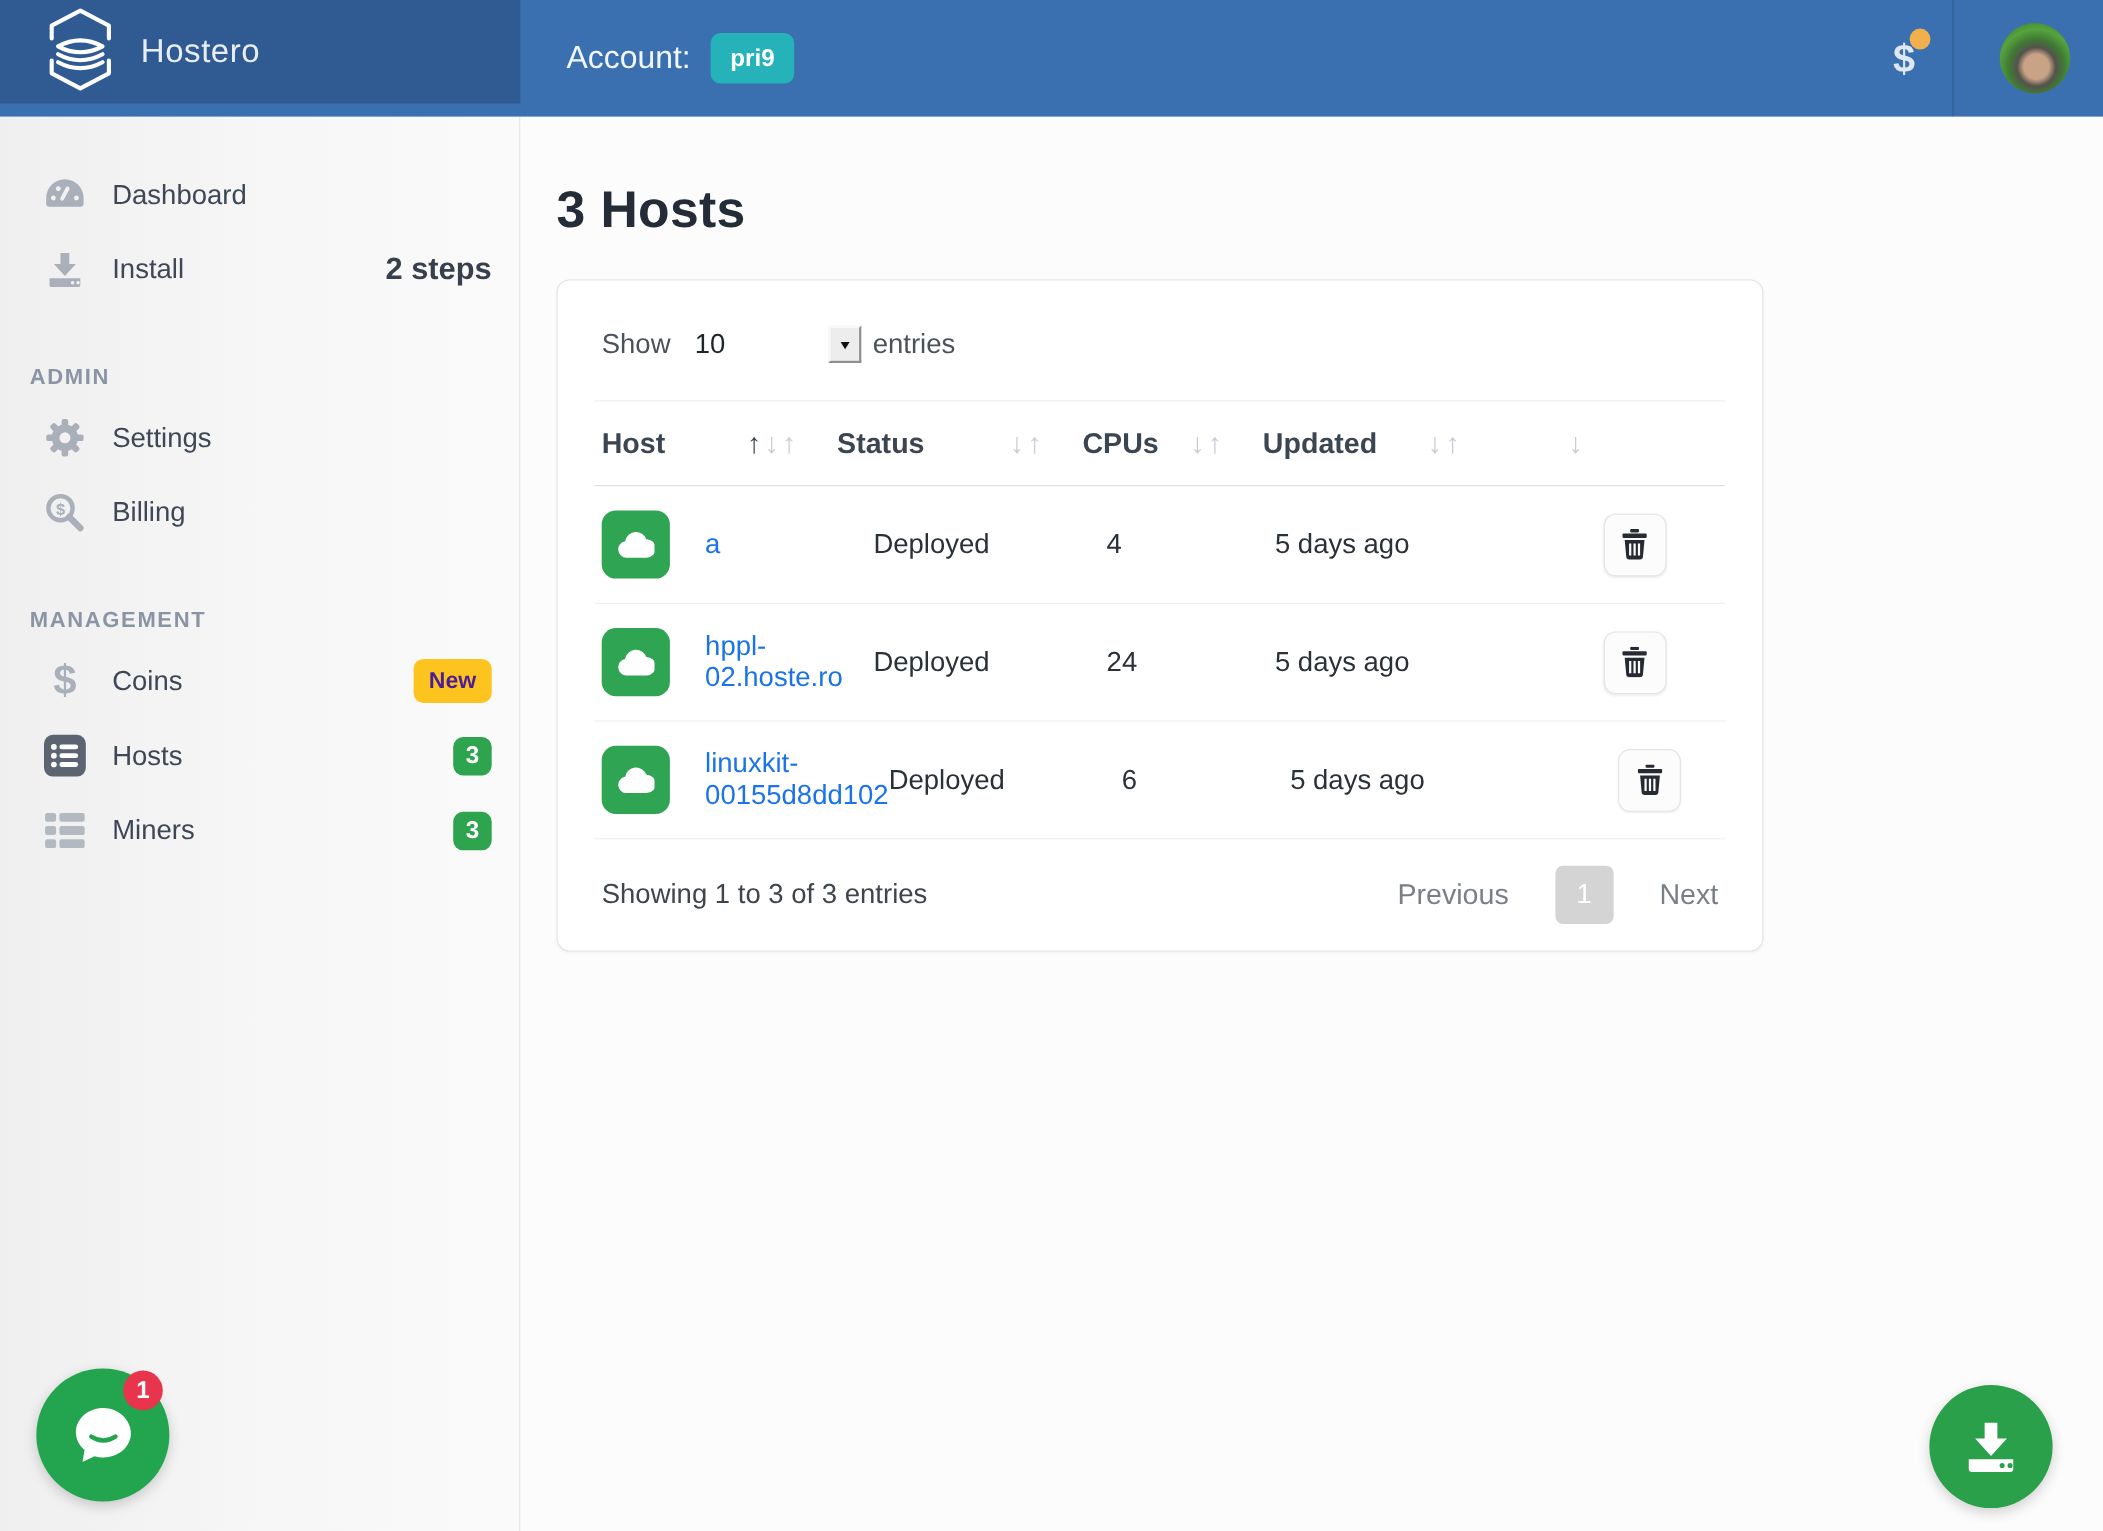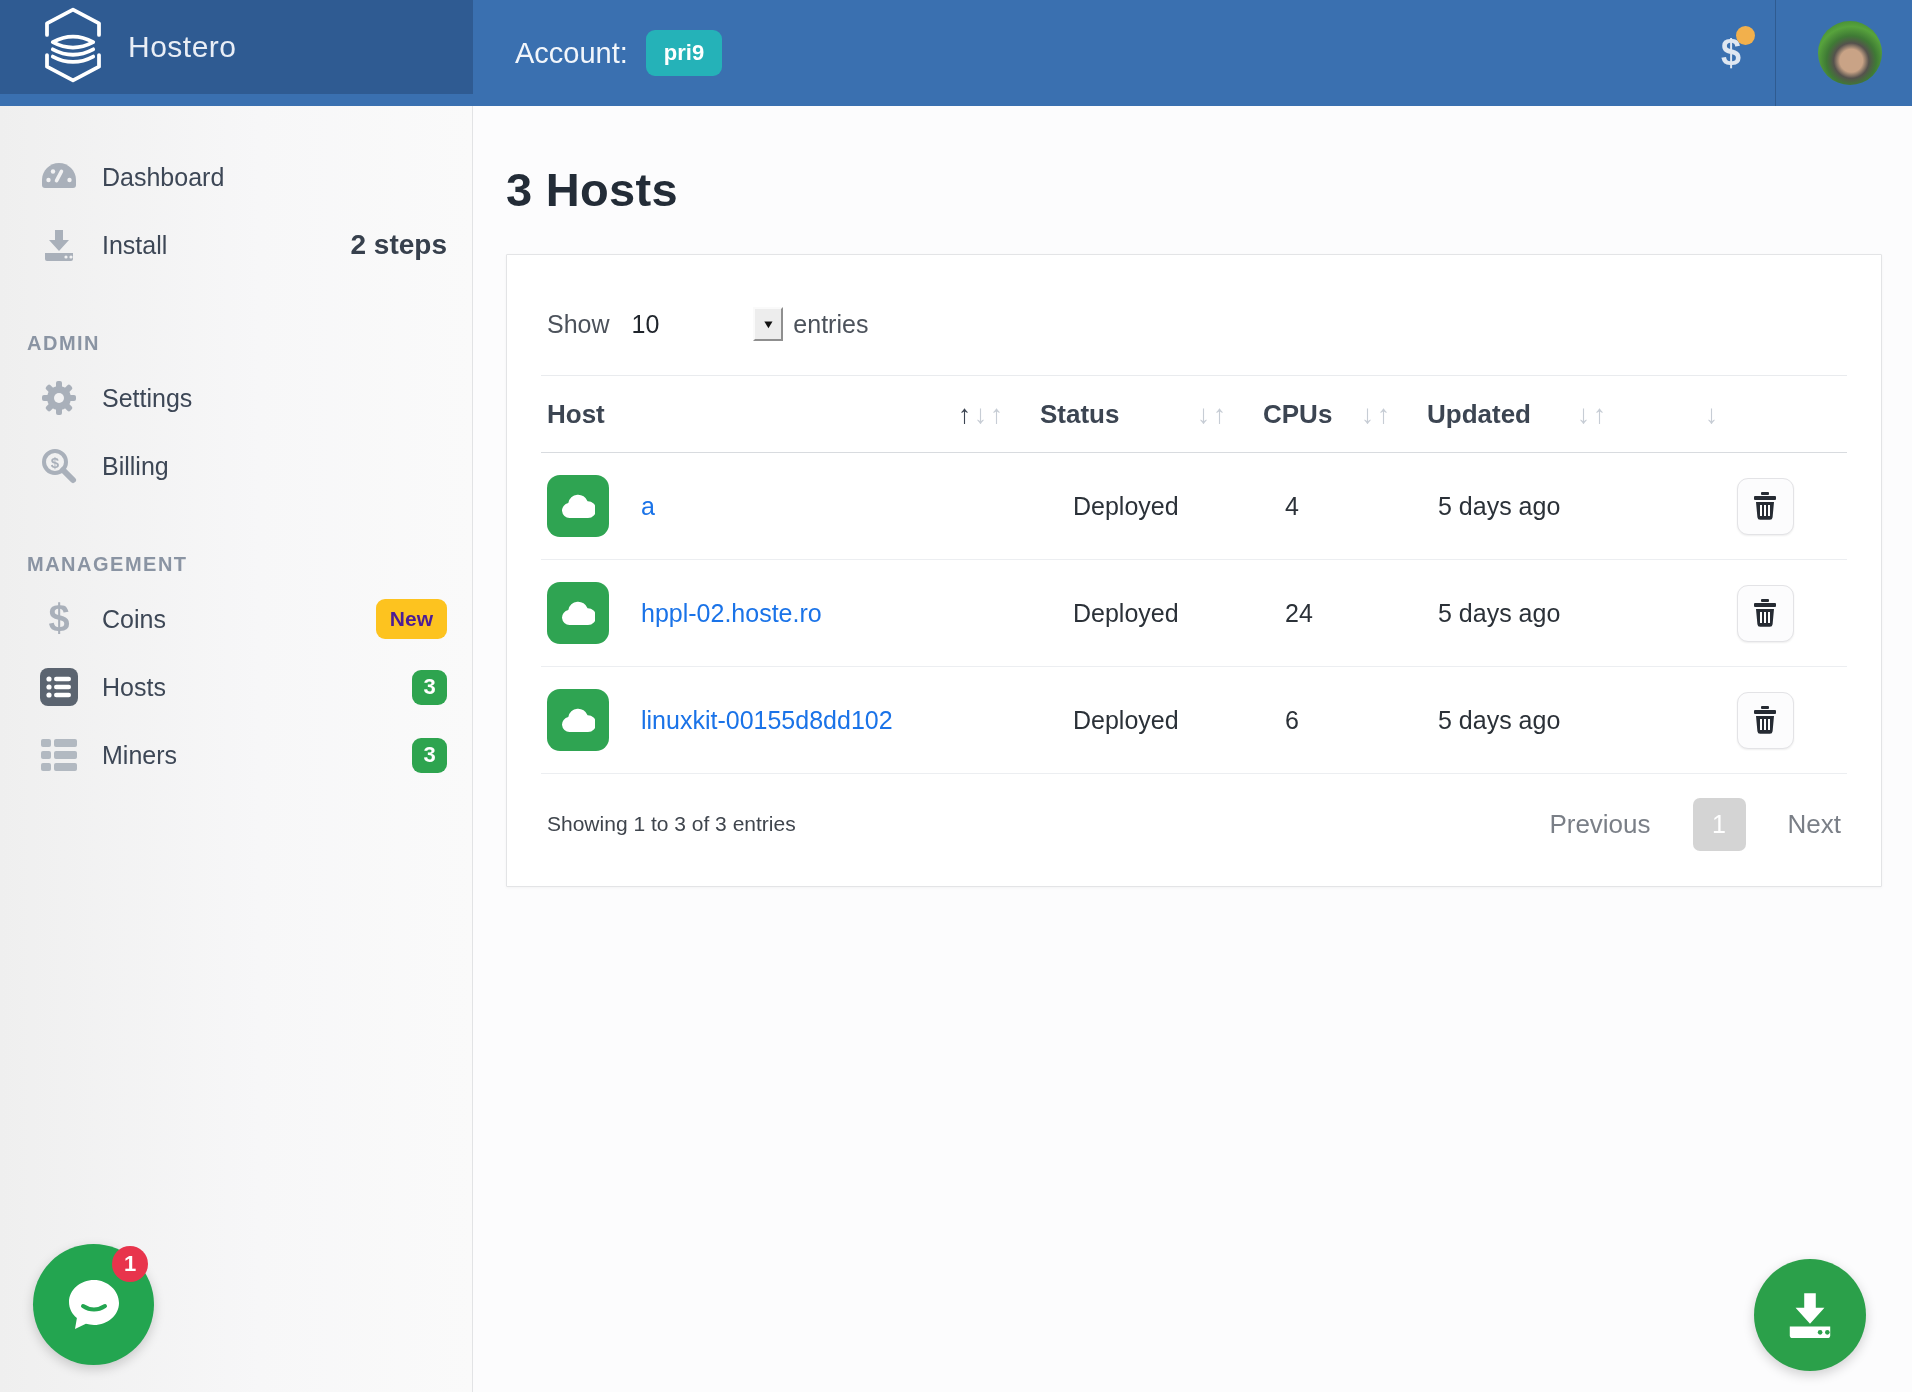--- a/index.html
+++ b/index.html
@@ -40,22 +40,22 @@
   .announcement { height:172px; background:#e9eaec; border-bottom:1px solid #dbdcde; display:flex; align-items:center; justify-content:center; }
   .ann-text { font-size:25px; color:#333c48; display:flex; align-items:center; }
   .ann-text > * { margin-right:9px; }
   .ann-link { color:#1a73e8; font-weight:bold; text-decoration:underline; cursor:pointer; }
   .bell { margin-right:16px; display:flex; }
 
   .content { padding:56px 30px 0 33px; }
   .page-title { font-size:47px; font-weight:600; color:#232c37; letter-spacing:.3px; }
 
   
-  .card { margin-top:37px; width:1376px; background:#ffffff; border:1px solid #e3e4e6; border-radius:1px;
-    box-shadow:0 1px 3px rgba(0,0,0,0.04); padding:12px 34px; }
+  .card { margin-top:37px; width:1097px; background:#ffffff; border:1px solid #e3e4e6; border-radius:12px;
+    box-shadow:0 1px 3px rgba(0,0,0,0.04); padding:1px 34px; }
   .controls { display:flex; align-items:center; padding:40px 6px 34px 6px; }
   .ctl-label { color:#4c525b; font-size:25px; }
   .ctl-value { color:#20252c; font-size:25px; margin-left:22px; }
   .select-box { width:30px; height:34px; margin-left:94px; background:#ededed;
     border:2px solid; border-color:#fafafa #8f8f8f #8f8f8f #fafafa; display:flex; align-items:center; justify-content:center; cursor:pointer; }
   .select-caret { font-size:14px; color:#111; transform:scaleY(.8); }
   .entries-label { color:#4c525b; font-size:25px; margin-left:10px; }
   .search-wrap { margin-left:auto; display:flex; align-items:center; }
   .search-label { color:#4c525b; font-size:25px; margin-right:16px; }
   .search-input { width:372px; height:48px; border:1px solid #d7d8da; border-radius:7px; background:#fff; font-size:24px; padding:0 14px; color:#333; outline:none; }
@@ -77,21 +77,21 @@
   .trow { display:flex; align-items:center; height:107px; border-bottom:1px solid #eceef1; padding:0 6px; }
   .td { font-size:25px; color:#2b3138; display:flex; align-items:center; }
   .host-cell { flex:1 1 auto; }
   .host-icon { width:62px; height:62px; border-radius:13px; background:#2fa452; display:flex; align-items:center; justify-content:center; flex:0 0 62px; }
   .host-link { color:#1a73e8; font-size:25px; margin-left:32px; text-decoration:none; cursor:pointer; }
   .actions-cell { justify-content:center; }
   .trash-btn { width:57px; height:57px; border-radius:11px; background:#fcfcfd; border:1px solid #e3e3e6;
     box-shadow:0 1px 2px rgba(0,0,0,0.07); display:flex; align-items:center; justify-content:center; cursor:pointer; margin-left:46px; }
 
   .tfoot { display:flex; align-items:center; height:100px; padding:0 6px; }
-  .foot-summary { font-size:21px; color:#3f454d; }
+  .foot-summary { font-size:25px; color:#3f454d; }
   .pager { margin-left:auto; display:flex; align-items:center; }
   .page-prev, .page-next { color:#7a7f87; font-size:26px; cursor:pointer; }
   .page-current { width:53px; height:53px; background:#d4d4d4; border-radius:7px; color:#ffffff; font-size:25px;
     display:flex; align-items:center; justify-content:center; margin:0 42px; cursor:pointer; }
 
   
   .chat-fab { position:absolute; left:33px; bottom:27px; width:121px; height:121px; border-radius:50%;
     background:#23a550; border:none; box-shadow:0 4px 12px rgba(0,0,0,0.18); cursor:pointer; z-index:10;
     display:flex; align-items:center; justify-content:center; }
   .chat-badge { position:absolute; top:2px; right:6px; width:36px; height:36px; border-radius:50%; background:#e8344c;

